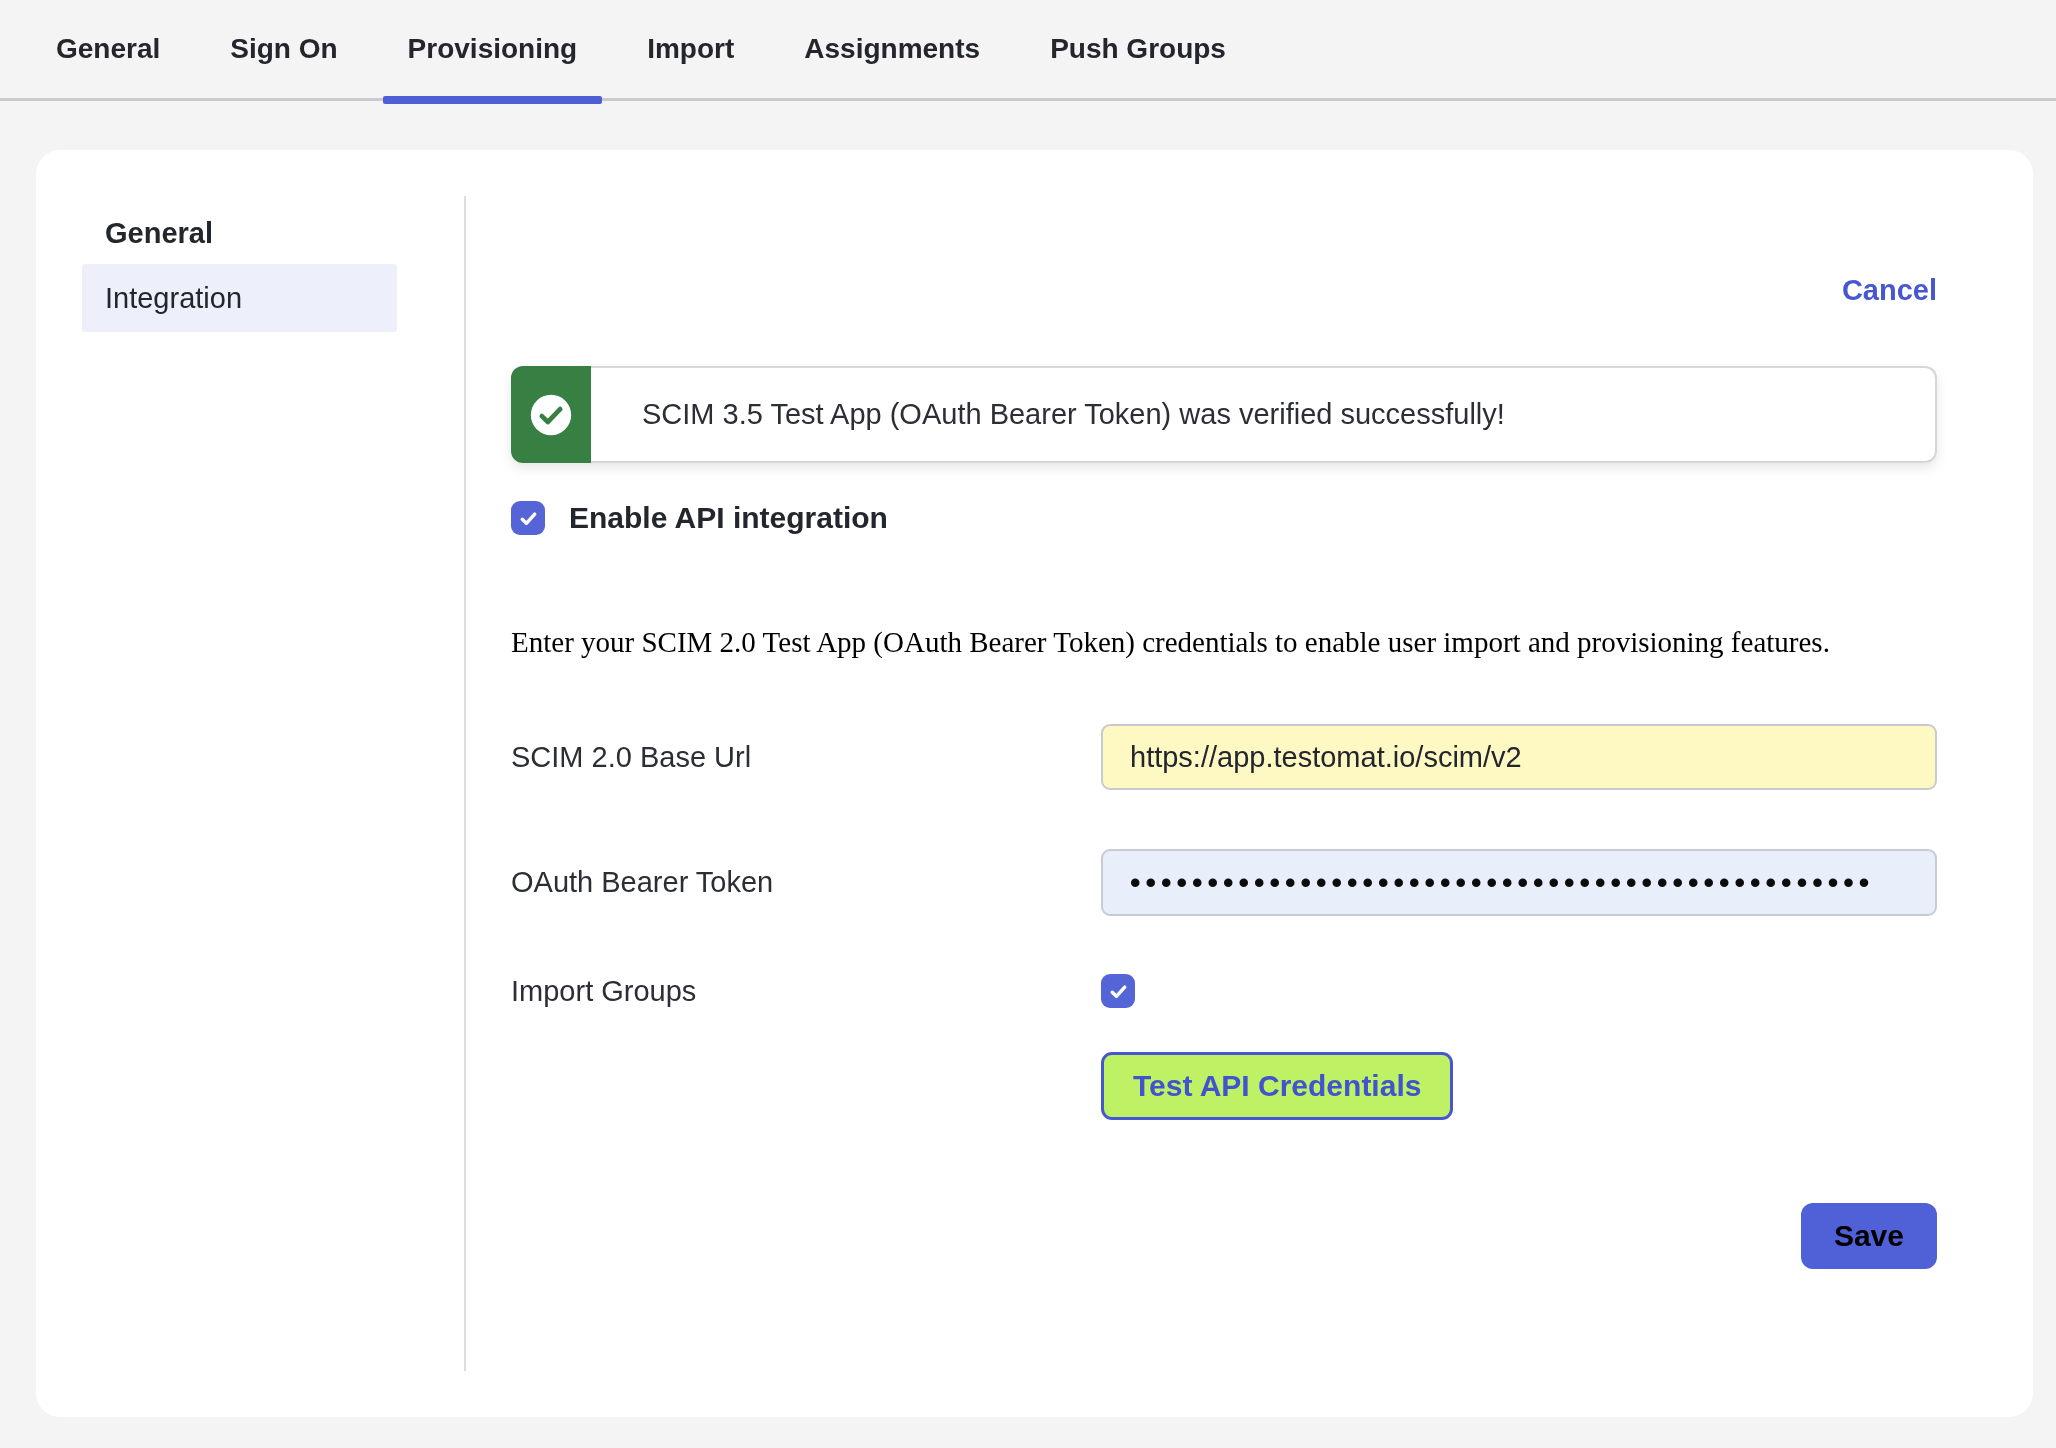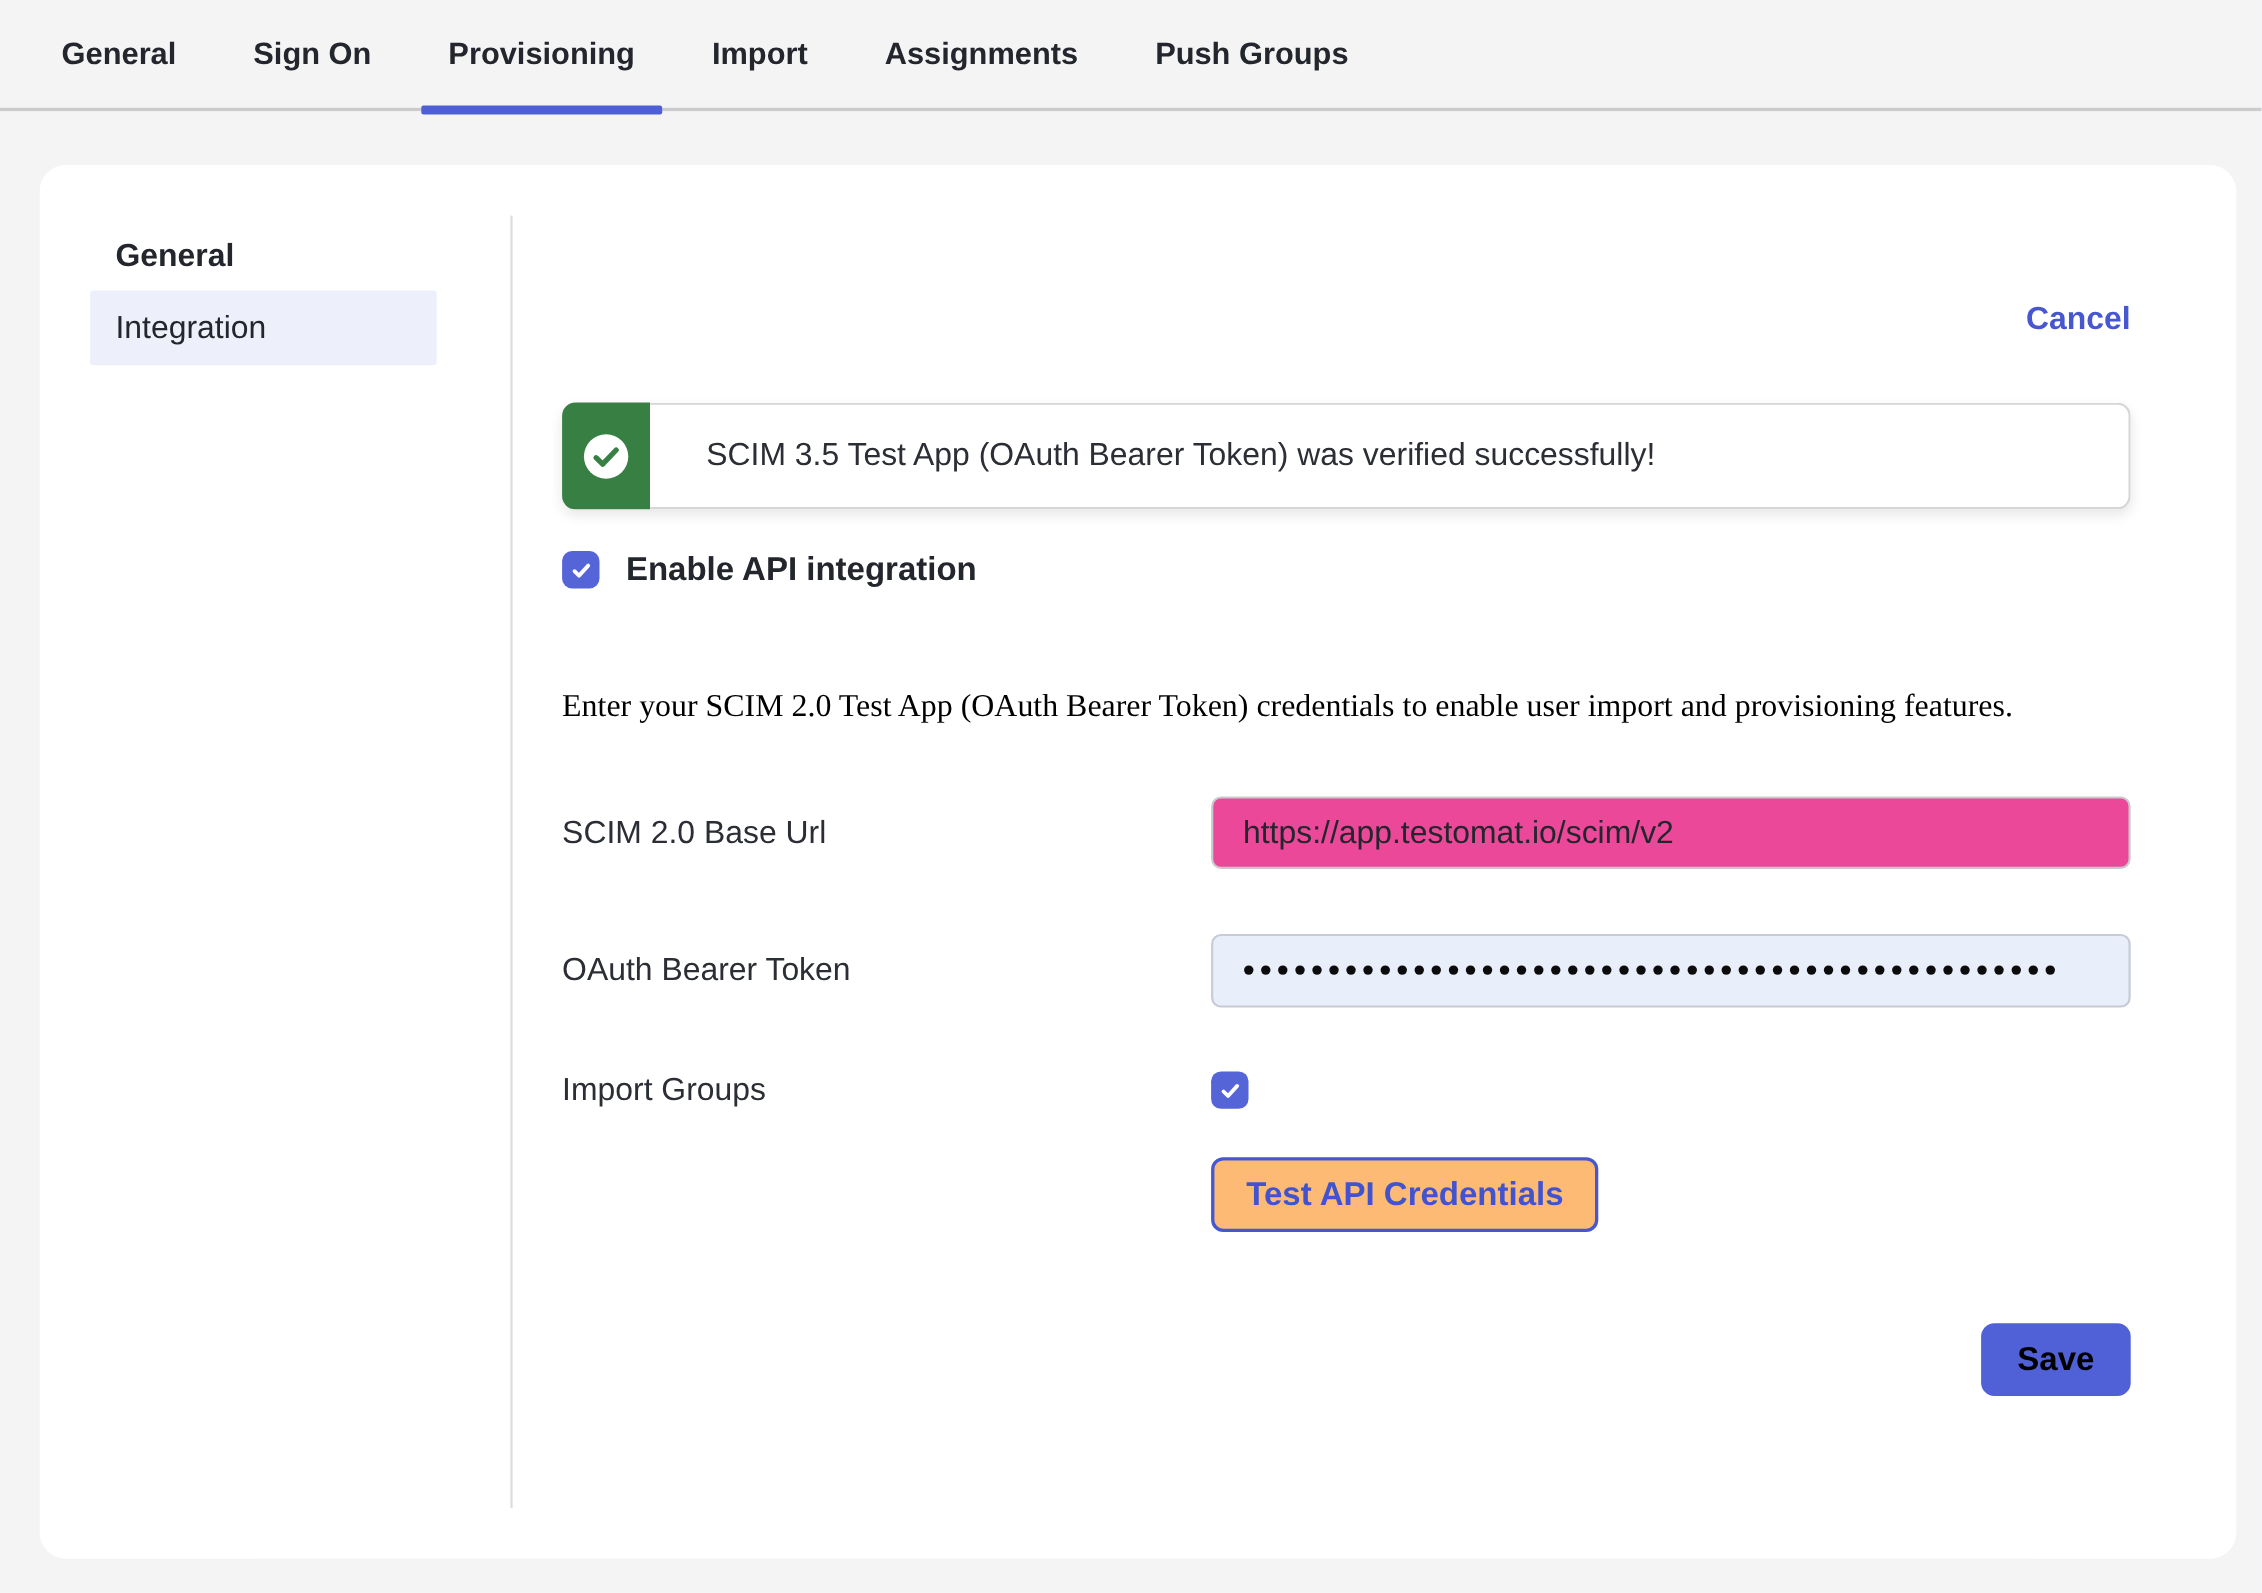--- a/index.html
+++ b/index.html
@@ -165,21 +165,21 @@
     width: 590px;
     flex-shrink: 0;
     font-size: 29px;
     color: #2b2e34;
   }
   .text-input {
     flex: 1;
     height: 66px;
     border: 2px solid #c9cacd;
     border-radius: 9px;
-    background: #ec4899;
+    background: #fef9c3;
     font-family: "Liberation Sans", sans-serif;
     font-size: 29px;
     color: #23262c;
     padding: 0 27px;
     outline: none;
     min-width: 0;
   }
   .token-input {
     height: 67px;
     background: #e9eefb;
@@ -188,21 +188,21 @@
     font-weight: bold;
     letter-spacing: 5px;
     color: #0c0c0c;
     white-space: nowrap;
     overflow: hidden;
   }
 
   .test-btn {
     height: 68px;
     padding: 0 29px;
-    background: #fdba74;
+    background: #bef264;
     border: 3px solid #4657d0;
     border-radius: 11px;
     font-family: "Liberation Sans", sans-serif;
     font-size: 30px;
     font-weight: bold;
     color: #4153ce;
     cursor: pointer;
   }
 
   .save-row { margin-top: 83px; text-align: right; }

